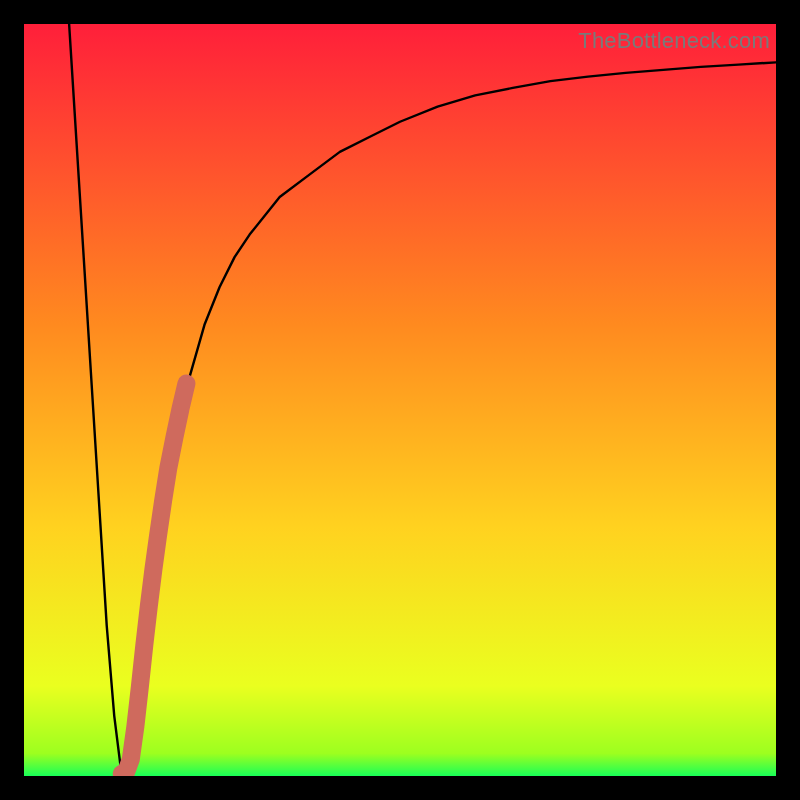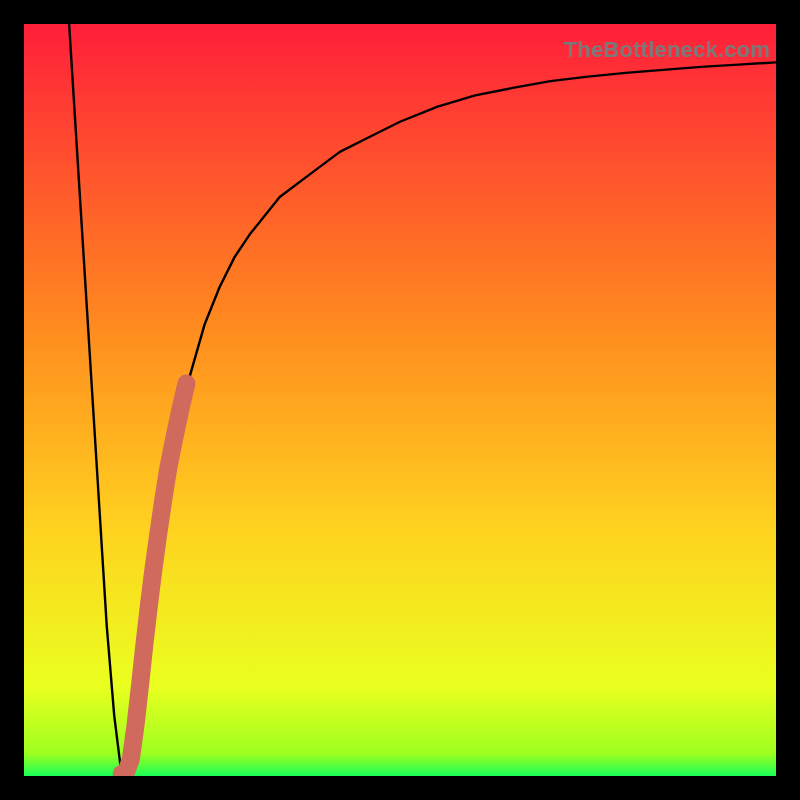--- a/index.html
+++ b/index.html
@@ -21,25 +21,25 @@
   }
   .plot-area {
     position: absolute;
     left: 0;
     top: 0;
     width: 752px;
     height: 752px;
   }
   .watermark {
     position: absolute;
-    top: 13px;
+    top: 4px;
     right: 6px;
     color: #7a7a7a;
     font-size: 22px;
-    font-weight: 700;
+    font-weight: 400;
     letter-spacing: 0.2px;
   }
 </style>
 </head>
 <body>
 
 <div class="frame">
   <svg class="plot-area" viewBox="0 0 752 752" preserveAspectRatio="none">
     <defs>
       <linearGradient id="bg-grad" x1="0" y1="0" x2="0" y2="1">

